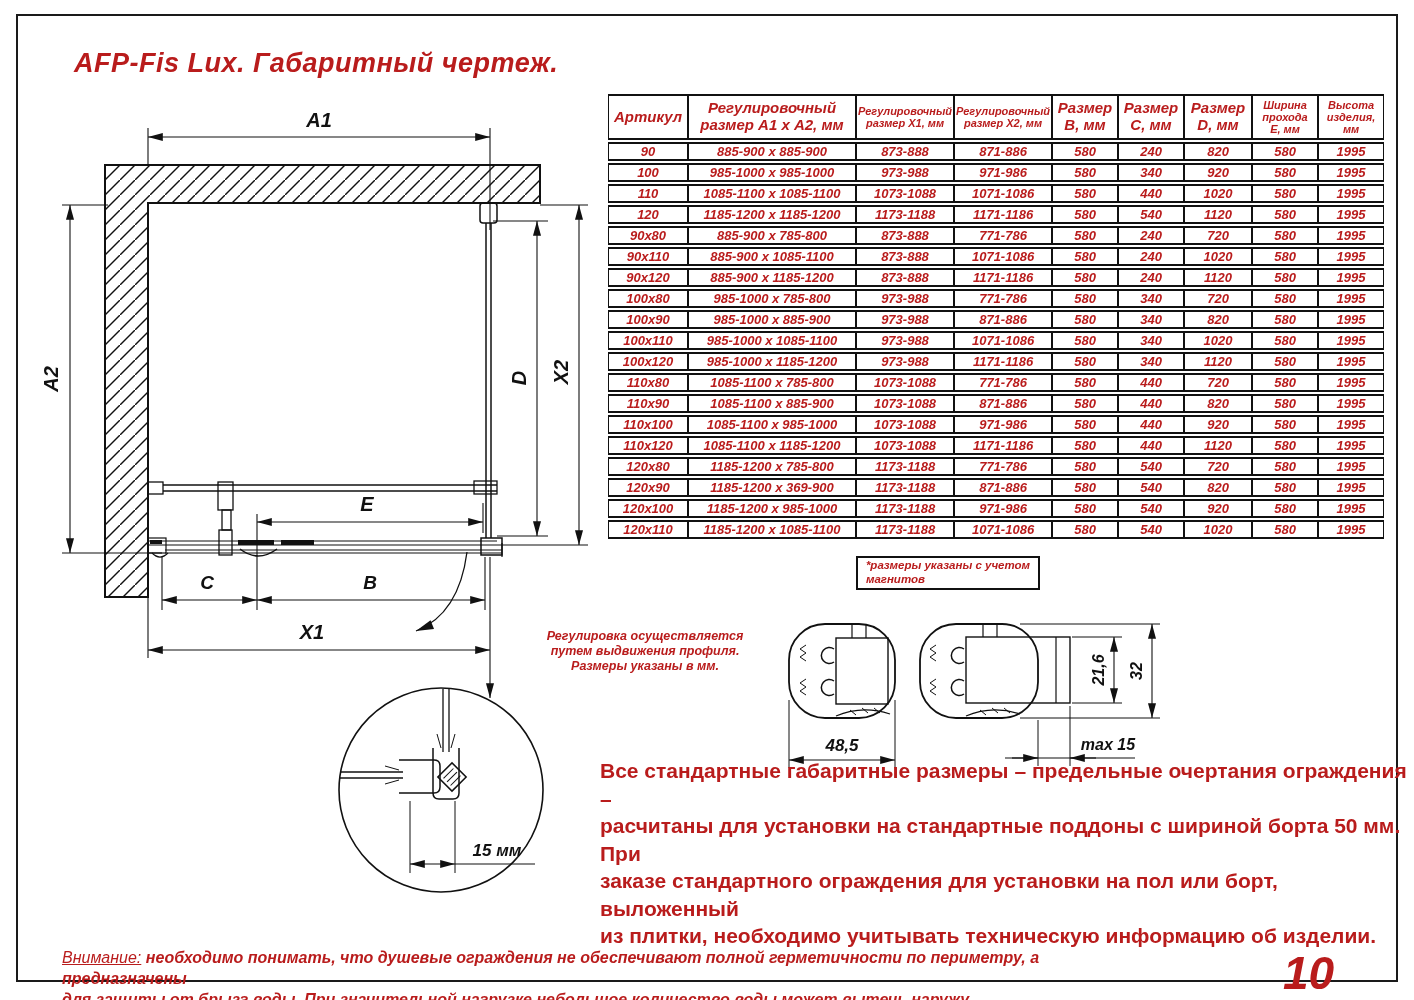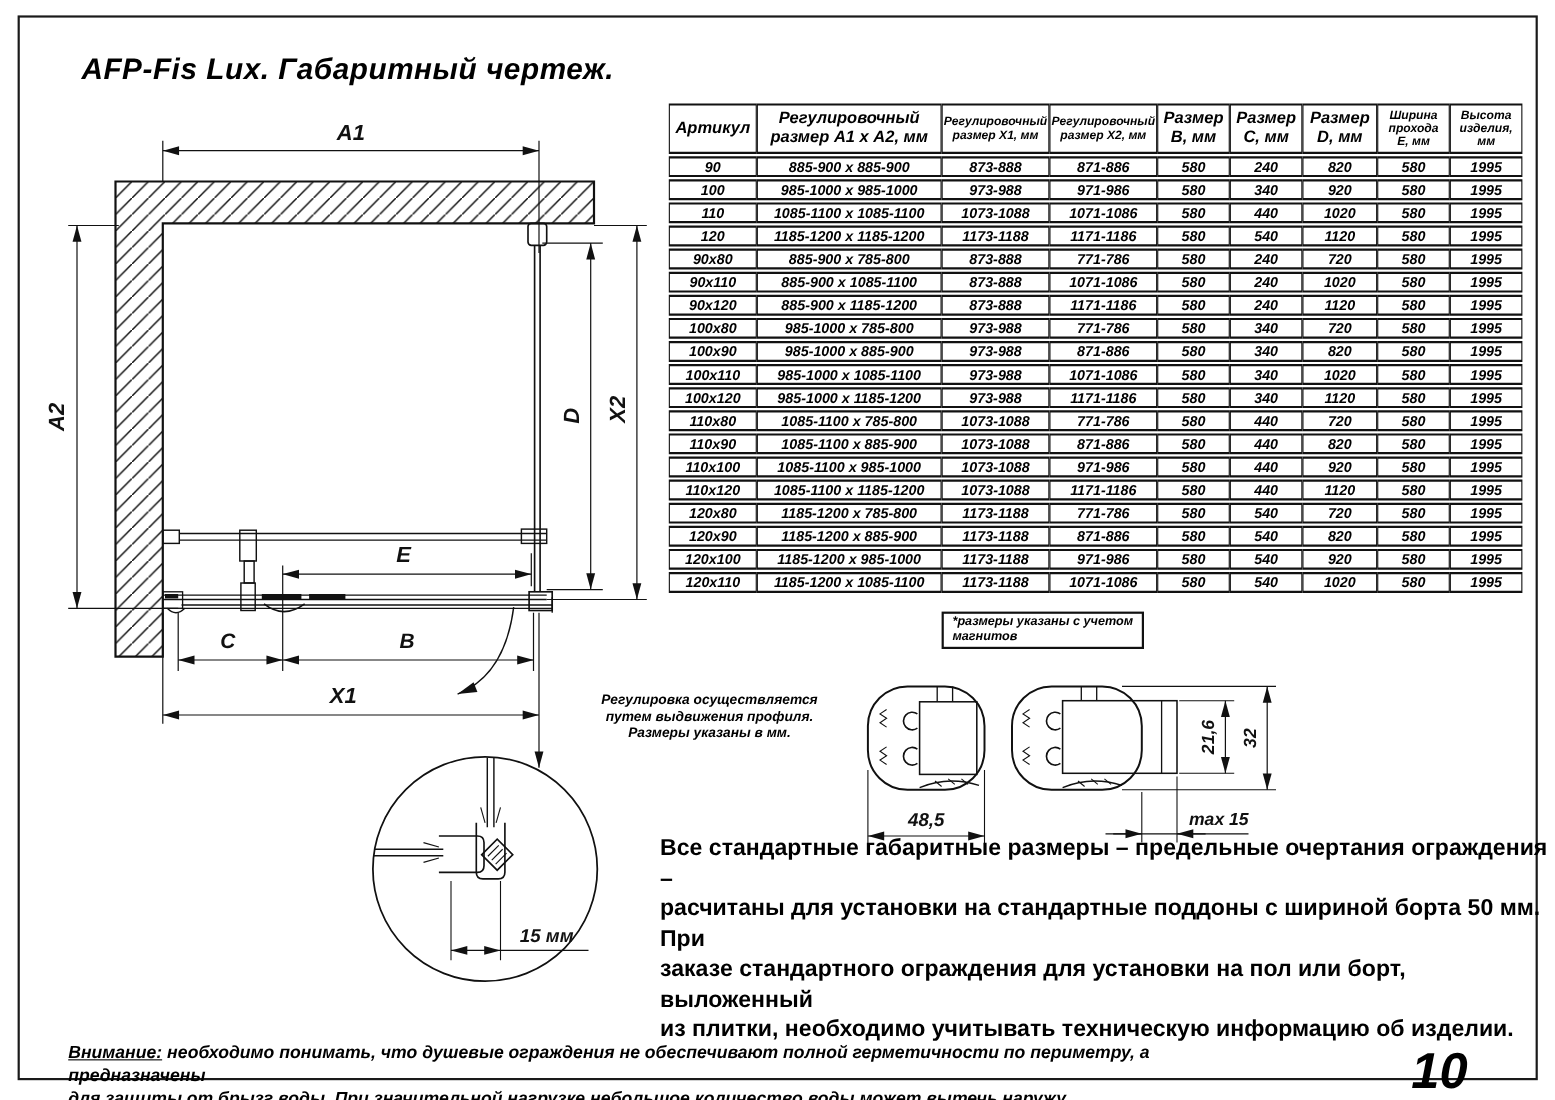--- a/index.html
+++ b/index.html
@@ -1,17 +1,17 @@
 <!DOCTYPE html>
 <html><head>
 <meta charset="utf-8">
 <style>
   html,body{margin:0;padding:0;background:#e8e8e8;}
   .page{position:relative;width:1414px;height:1000px;background:#ffffff;overflow:hidden;
-        font-family:"Liberation Sans",sans-serif;color:#000000;}
+        font-family:"Liberation Sans",sans-serif;color:#b91c1c;}
   .frame{position:absolute;left:16px;top:14px;right:16px;bottom:18px;border:2px solid #1a1a1a;}
   .title{position:absolute;left:74px;top:48px;margin:0;font-style:italic;font-weight:700;
          font-size:27px;letter-spacing:.5px;}
   svg text{font-family:"Liberation Sans",sans-serif;font-style:italic;font-weight:600;fill:#111;}
   .plan{position:absolute;left:20px;top:95px;}
   .profiles{position:absolute;left:770px;top:598px;}
   
   .size-table{position:absolute;left:608px;top:92px;border-collapse:separate;border-spacing:0 2px;table-layout:fixed;}
   .size-table th,.size-table td{border:2px solid #111;border-left-width:1px;border-right-width:1px;
         text-align:center;vertical-align:middle;padding:0 1px;font-style:italic;overflow:hidden;}
@@ -20,21 +20,21 @@
   .size-table td{height:15px;font-weight:700;font-size:13px;white-space:nowrap;}
   .footnote{position:absolute;left:856px;top:556px;width:180px;height:30px;border:2px solid #111;
         display:flex;align-items:center;justify-content:center;text-align:left;
         font-style:italic;font-weight:700;font-size:11.5px;line-height:1.2;white-space:pre-line;}
   .profile-note{position:absolute;left:540px;top:629px;width:210px;text-align:center;
         font-style:italic;font-weight:600;font-size:12.5px;line-height:15px;white-space:pre-line;}
   .body-text{position:absolute;left:600px;top:757px;width:812px;font-weight:700;
         font-size:21px;line-height:27.5px;white-space:pre-line;}
   .warning{position:absolute;left:62px;top:926px;width:1070px;font-style:italic;font-weight:600;
         font-size:16px;line-height:21px;white-space:pre-line;}
-  .warning .wl{font-weight:700;text-decoration:underline;}
+  .warning .wl{font-weight:400;text-decoration:underline;}
   .page-number{position:absolute;left:1283px;top:908px;font-style:italic;font-weight:700;font-size:46px;margin-top:38px;}
 </style>
 </head>
 <body>
 
 <div class="page">
   <div class="frame"></div>
   <h1 class="title">AFP-Fis Lux. Габаритный чертеж.</h1>
 
   <svg class="plan" width="600" height="810" viewBox="20 95 600 810">
@@ -372,21 +372,21 @@
           <td>1173-1188</td>
           <td>771-786</td>
           <td>580</td>
           <td>540</td>
           <td>720</td>
           <td>580</td>
           <td>1995</td>
         </tr>
         <tr>
           <td>120x90</td>
-          <td>1185-1200 x 885-900</td>
+          <td>1185-1200 x 369-900</td>
           <td>1173-1188</td>
           <td>871-886</td>
           <td>580</td>
           <td>540</td>
           <td>820</td>
           <td>580</td>
           <td>1995</td>
         </tr>
         <tr>
           <td>120x100</td>

